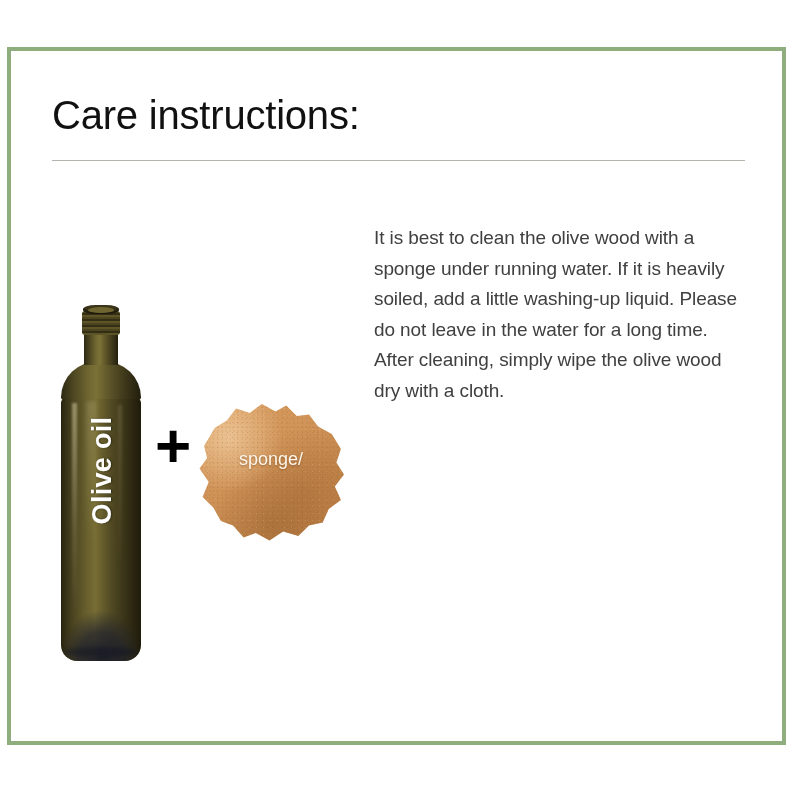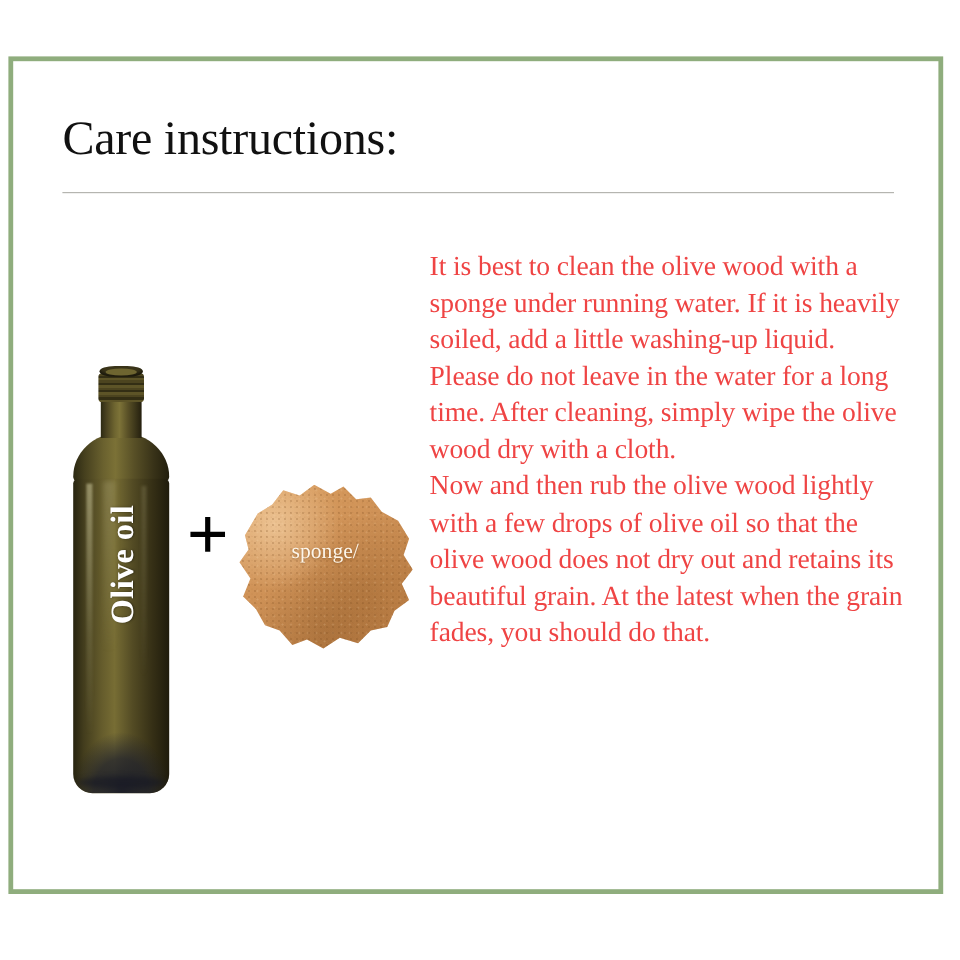--- a/index.html
+++ b/index.html
@@ -16,21 +16,20 @@
     -webkit-font-smoothing: antialiased;
   }
 
   
   #card {
     position: absolute;
     left: 0; top: 0;
     width: 800px;
     height: 800px;
     background: #ffffff;
-    font-family: Liberation Serif, serif;
   }
   #green-frame {
     position: absolute;
     left: 7px;
     top: 47px;
     width: 779px;
     height: 698px;
     border: 4px solid #8fad7d;
     box-sizing: border-box;
     background: #ffffff;
@@ -276,23 +275,23 @@
   }
 
   
   #text-column {
     position: absolute;
     left: 358px;
     top: 207px;
     width: 398px;
   }
   #text-column p {
-    margin: 0;
-    color: #ef4444;
-    font-size: 23px;
+    margin: 16px;
+    color: #404040;
+    font-size: 19px;
     line-height: 30.5px;
     letter-spacing: -0.1px;
   }
   #para-2 { margin-top: 27px; }
 </style>
 </head>
 <body>
 
 <div id="card">
 
@@ -326,16 +325,15 @@
       <div class="sponge-grain"></div>
       <div id="sponge-label">
         <div>sponge/</div>
       </div>
     </div>
 
   </div>
 
   <div id="text-column">
     <p id="para-1">It is best to clean the olive wood with a sponge under running water. If it is heavily soiled, add a little washing-up liquid. Please do not leave in the water for a long time. After cleaning, simply wipe the olive wood dry with a cloth.</p>
-    <p id="para-2">Now and then rub the olive wood lightly with a few drops of olive oil so that the olive wood does not dry out and retains its beautiful grain. At the latest when the grain fades, you should do that.</p>
   </div>
 
 </div>
 
 </body></html>

